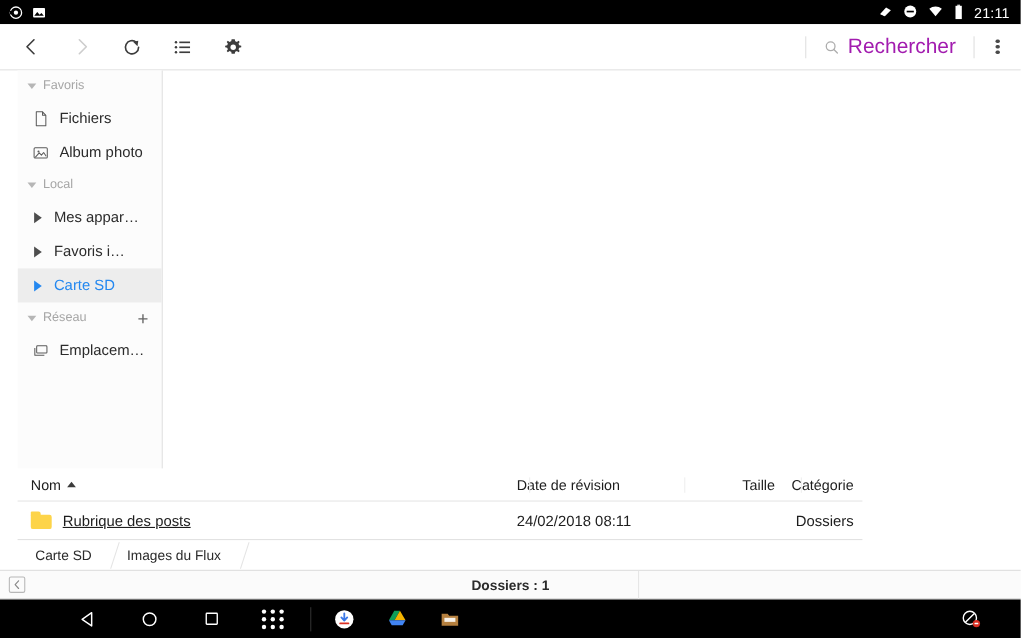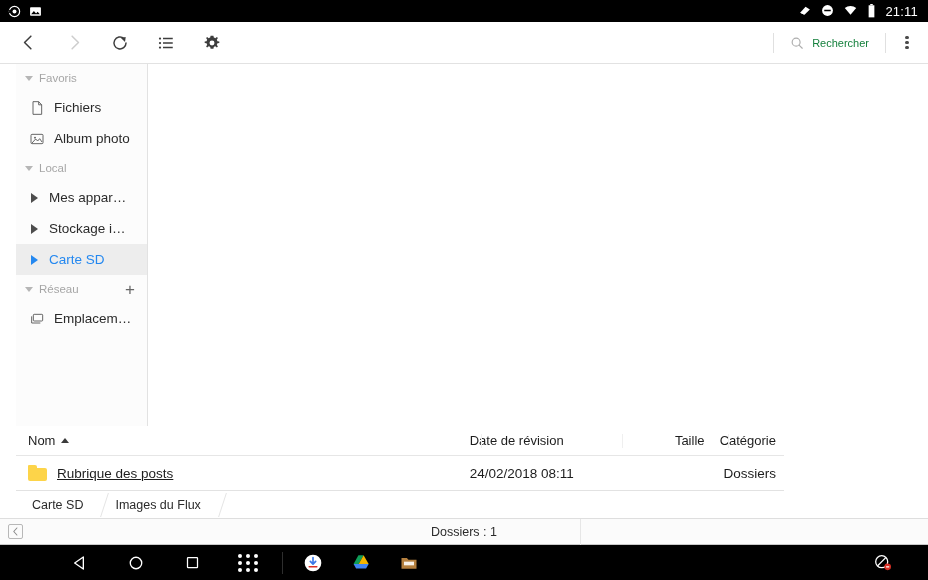--- a/index.html
+++ b/index.html
@@ -33,21 +33,21 @@
   }
   .tb-btn.first { margin-left: 5px; }
   .search-wrap {
     margin-left: auto; display: flex; align-items: center; height: 42px;
   }
   .divider-v { width: 1px; height: 20px; background: #e0e0e0; }
   .search-box {
     display: flex; align-items: center; gap: 8px; padding: 0 16px; height: 42px;
     cursor: text;
   }
-  .search-placeholder { color: #15803d; font-size: 11px; }
+  .search-placeholder { color: #a21caf; font-size: 19px; }
   .kebab { width: 42px; height: 42px; display: flex; align-items: center; justify-content: center; cursor: pointer; }
   .kebab i { display: block; width: 3.5px; height: 3.5px; border-radius: 50%; background: #4a4a4a; margin: 1.6px 0; }
 
   
   .body-area { position: absolute; top: 64px; left: 16px; width: 768px; height: 454px; display: flex; flex-direction: column; }
 
   
   .sidebar {
     width: 132px; height: 454px; background: #fcfcfc;
     border-right: 1px solid #e2e2e2; overflow: hidden;
@@ -116,21 +116,21 @@
   }
   .tab::after {
     content: ""; position: absolute; right: -6px; top: 2px; width: 1px; height: 24px;
     background: #e4e4e4; transform: skewX(-18deg);
   }
 
   
   .statusline {
     position: absolute; top: 518px; left: 0; width: 928px; height: 27px;
     background: #fbfbfb; border-top: 1px solid #dedede; border-bottom: 1px solid #c9c9c9;
-    display: flex; align-items: center;
+    display: flex; align-items: center; font-weight: bold;
   }
   .collapse-btn {
     margin-left: 8px; width: 15px; height: 15px; border: 1px solid #b8b8b8; border-radius: 2px;
     display: flex; align-items: center; justify-content: center; cursor: pointer;
     color: #8a8a8a; font-size: 9px;
   }
   .count {
     position: absolute; left: 0; right: 0; text-align: center;
     font-size: 12.5px; color: #2b2b2b; pointer-events: none;
   }
@@ -278,21 +278,21 @@
       <div class="grp-head">
         <span class="caret"></span>
         <span>Local</span>
       </div>
       <div class="nav-item">
         <span class="tri"></span>
         <span class="nav-label">Mes appar…</span>
       </div>
       <div class="nav-item">
         <span class="tri"></span>
-        <span class="nav-label">Stockage i…</span>
+        <span class="nav-label">Favoris i…</span>
       </div>
       <div class="nav-item sel">
         <span class="tri"></span>
         <span class="nav-label">Carte SD</span>
       </div>
 
       <div class="grp-head">
         <span class="caret"></span>
         <span>Réseau</span>
         <span class="plus">+</span>

